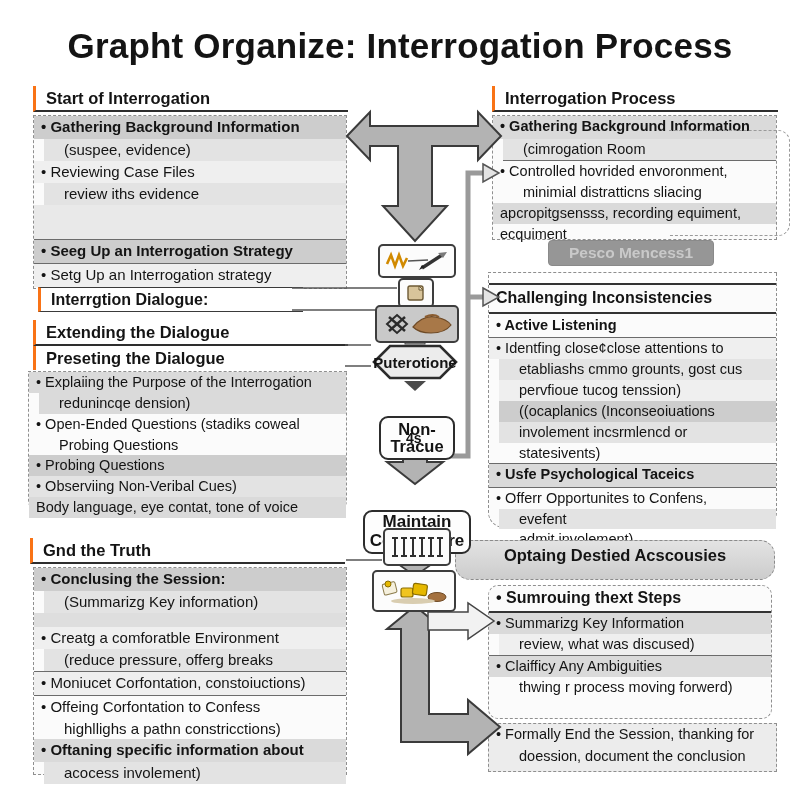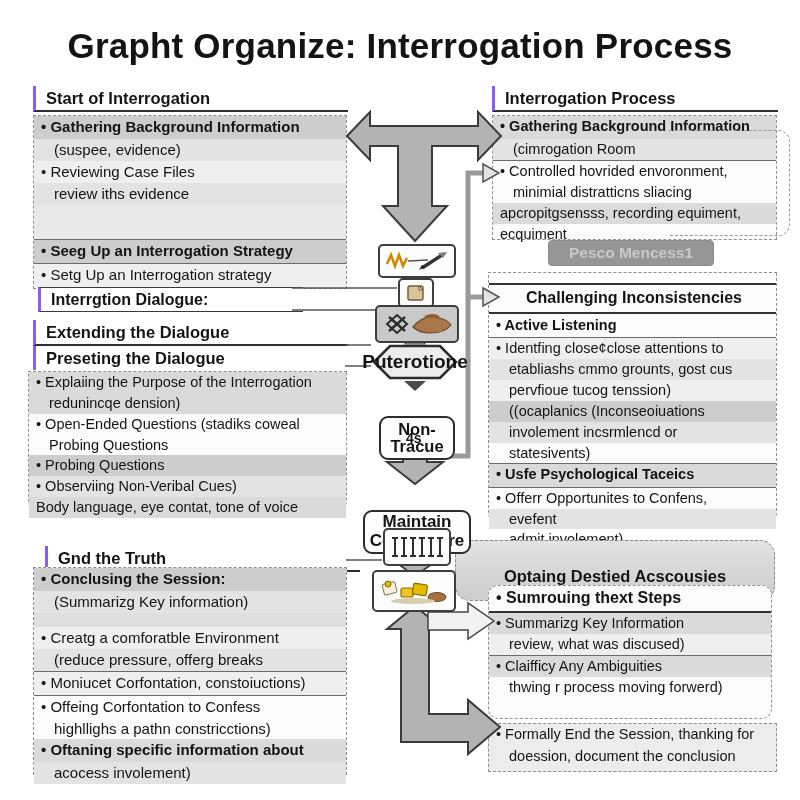--- a/index.html
+++ b/index.html
@@ -1,43 +1,43 @@
 <!DOCTYPE html>
 <html><head>
 <meta charset="utf-8">
 <style>
   html,body{margin:0;padding:0;background:#fff;}
   .stage{position:relative;width:800px;height:800px;background:#fff;overflow:hidden;
          font-family:"Liberation Sans",sans-serif;color:#141414;}
   .abs{position:absolute;}
   .title{top:26px;left:0;width:800px;text-align:center;font-size:35px;font-weight:bold;letter-spacing:.2px;}
   
-  .hdr{font-weight:bold;font-size:16.5px;border-left:3px solid #8b5cf6;padding:3px 0 2px 10px;background:#fff;}
+  .hdr{font-weight:bold;font-size:16.5px;border-left:3px solid #f97316;padding:3px 0 2px 10px;background:#fff;}
   .ub{border-bottom:2px solid #2e2e2e;}
   .boxed{border-top:1.5px solid #3a3a3a;border-bottom:1.5px solid #3a3a3a;}
   
   .dbox{border:1.6px dashed #8f8f8f;background:#fbfbfb;}
   .rbb{border-radius:0 0 14px 14px;}
   .rall{border-radius:10px;}
   .row{font-size:15px;line-height:1.28;white-space:nowrap;overflow:hidden;padding:1px 4px 0 7px;}
   .sm .row{font-size:14.5px;}
-  .in{padding-left:20px;}
+  .in{padding-left:20px;margin-left:10px;}
   .b{font-weight:bold;}
   .gA{background:#cdcdcd;}.gB{background:#e3e3e3;}.gC{background:#efefef;}.gD{background:#dadada;}
   .btd{border-top:1.4px solid #6b6b6b;}.bbd{border-bottom:1.4px solid #6b6b6b;}
   .bt2{border-top:2px solid #333;}.bb2{border-bottom:2px solid #333;}
-  .h19{height:19px;}.h20{height:20px;}.h21{height:21px;}.h22{height:22px;}.h24{height:24px;}.h26{height:26px;text-align:center;}
+  .h19{height:19px;}.h20{height:20px;}.h21{height:21px;}.h22{height:22px;}.h24{height:24px;}.h26{height:26px;}
   .sp{background:#e9e9e9;}
   .ctrbox{border:2.5px solid #2c2c2c;border-radius:9px;background:#fdfdfd;text-align:center;
           font-weight:bold;white-space:pre-line;display:flex;align-items:center;justify-content:center;margin-top:26px;}
   .iconbox{border:2px solid #3d3d3d;border-radius:5px;background:#fcfcfc;display:flex;align-items:center;justify-content:center;}
   .hexwrap{display:flex;align-items:center;justify-content:center;}
-  .hexlabel{position:absolute;font-weight:bold;font-size:19px;}
+  .hexlabel{position:absolute;font-weight:bold;font-size:15px;}
   .band{border:1.6px dashed #8a8a8a;border-radius:15px;background:linear-gradient(#e3e3e3,#cccccc);
-        text-align:center;font-weight:bold;font-size:16.5px;padding-top:26px;}
+        text-align:center;font-weight:bold;font-size:16.5px;padding-top:5px;}
   .pesco{background:#969696;border-radius:4px;color:#c9c9c9;font-weight:bold;font-size:15.5px;
          text-align:center;line-height:24px;border:1px solid #8a8a8a;}
   .ghost{position:absolute;border:1.5px dashed #9a9a9a;border-left:none;border-radius:0 12px 12px 0;}
   svg.ovl{position:absolute;left:0;top:0;pointer-events:none;z-index:5;}
   .fs{font-weight:bold;font-size:14px;}
 </style>
 </head>
 <body>
 
 <div class="stage">
@@ -63,21 +63,21 @@
   <div class="abs dbox rbb sm" style="left:28px;top:371px;width:317px;height:141px;">
     <div class="row h20 gD">• Explaiing the Purpose of the Interrogation</div>
     <div class="row h20 gD in">redunincqe dension)</div>
     <div class="row h20">• Open-Ended Questions (stadiks coweal</div>
     <div class="row h19 in">Probing Questions</div>
     <div class="row h20 gA">• Probing Questions</div>
     <div class="row h20 gB">• Observiing Non-Veribal Cues)</div>
     <div class="row h20 gD">Body language, eye contat, tone of voice</div>
   </div>
 
-  <div class="abs hdr ub" style="left:45px;top:538px;width:302px;margin-top:8px;">Gnd the Truth</div>
+  <div class="abs hdr ub" style="left:30px;top:538px;width:302px;">Gnd the Truth</div>
 
   <div class="abs dbox" style="left:33px;top:567px;width:312px;height:206px;">
     <div class="row h22 b gA">• Conclusing the Session:</div>
     <div class="row h21 gB in">(Summarizg Key information)</div>
     <div class="sp" style="height:14px;background:#dedede;"></div>
     <div class="row h21 gC">• Creatg a comforatble Environment</div>
     <div class="row h21 gB in">(reduce pressure, offerg breaks</div>
     <div class="row h22 gC btd bbd">• Moniucet Corfontation, constoiuctions)</div>
     <div class="row h21">• Offeing Corfontation to Confess</div>
     <div class="row h20 in">highllighs a pathn constricctions)</div>

